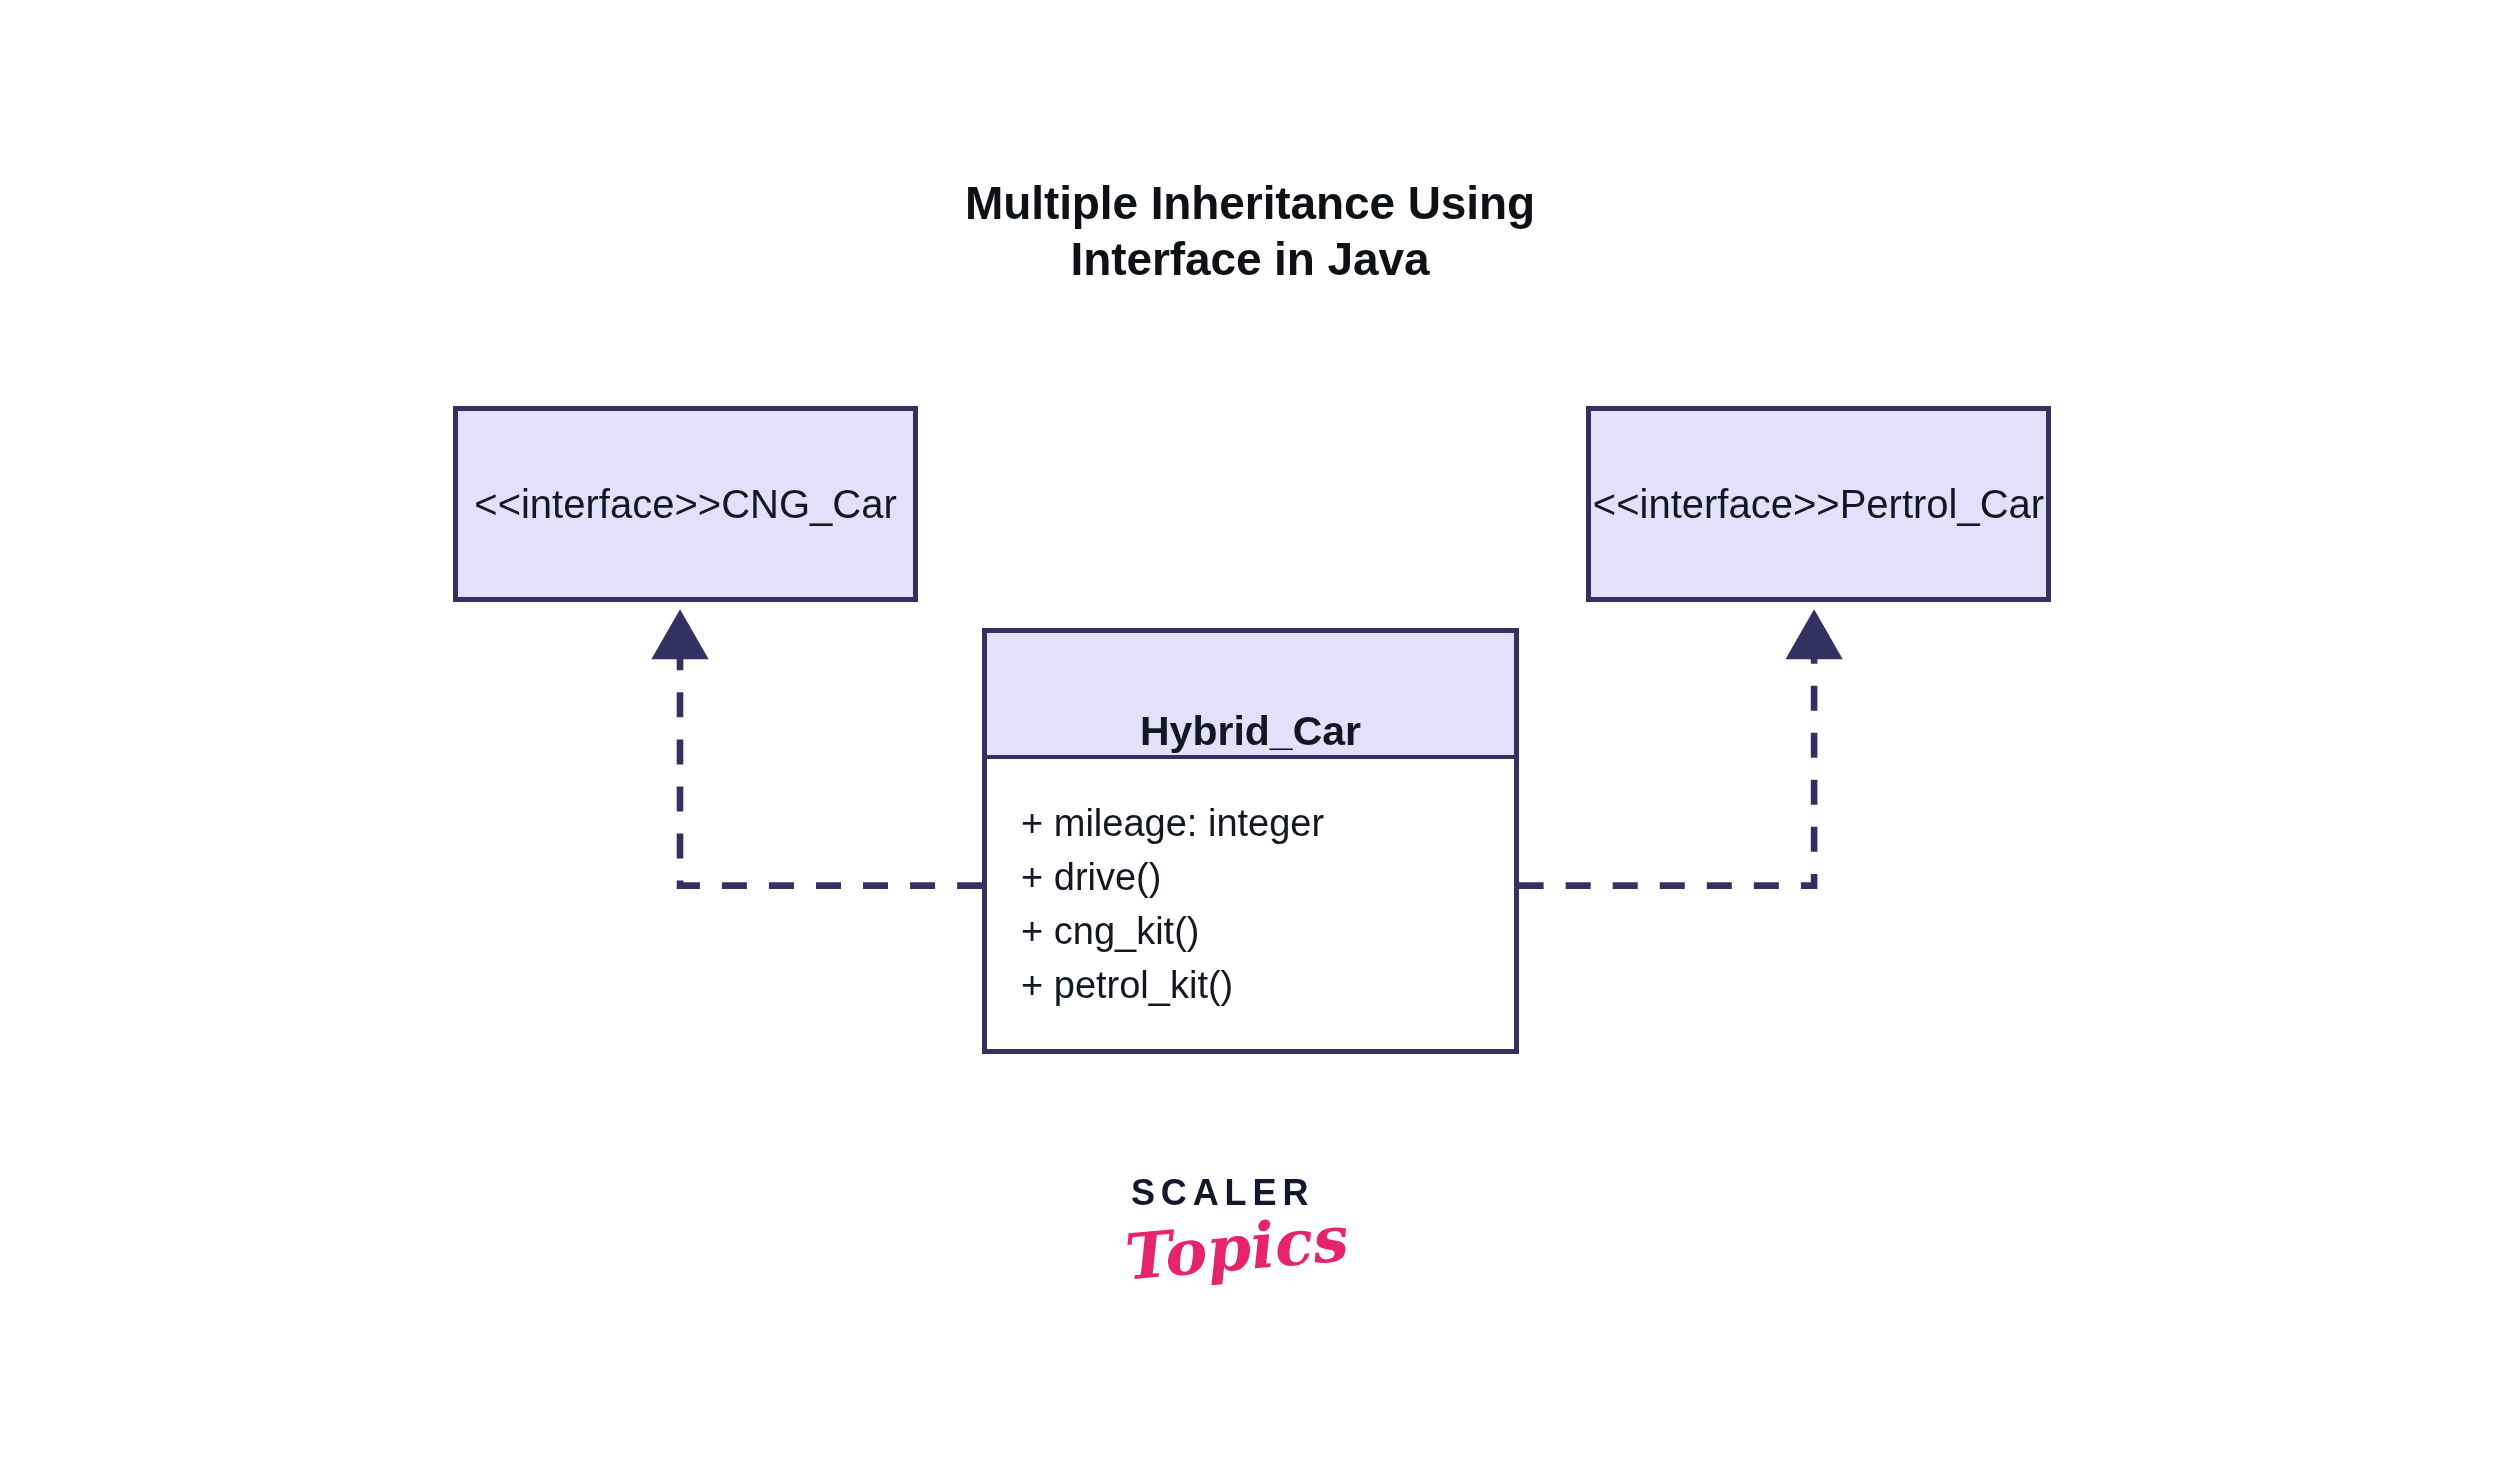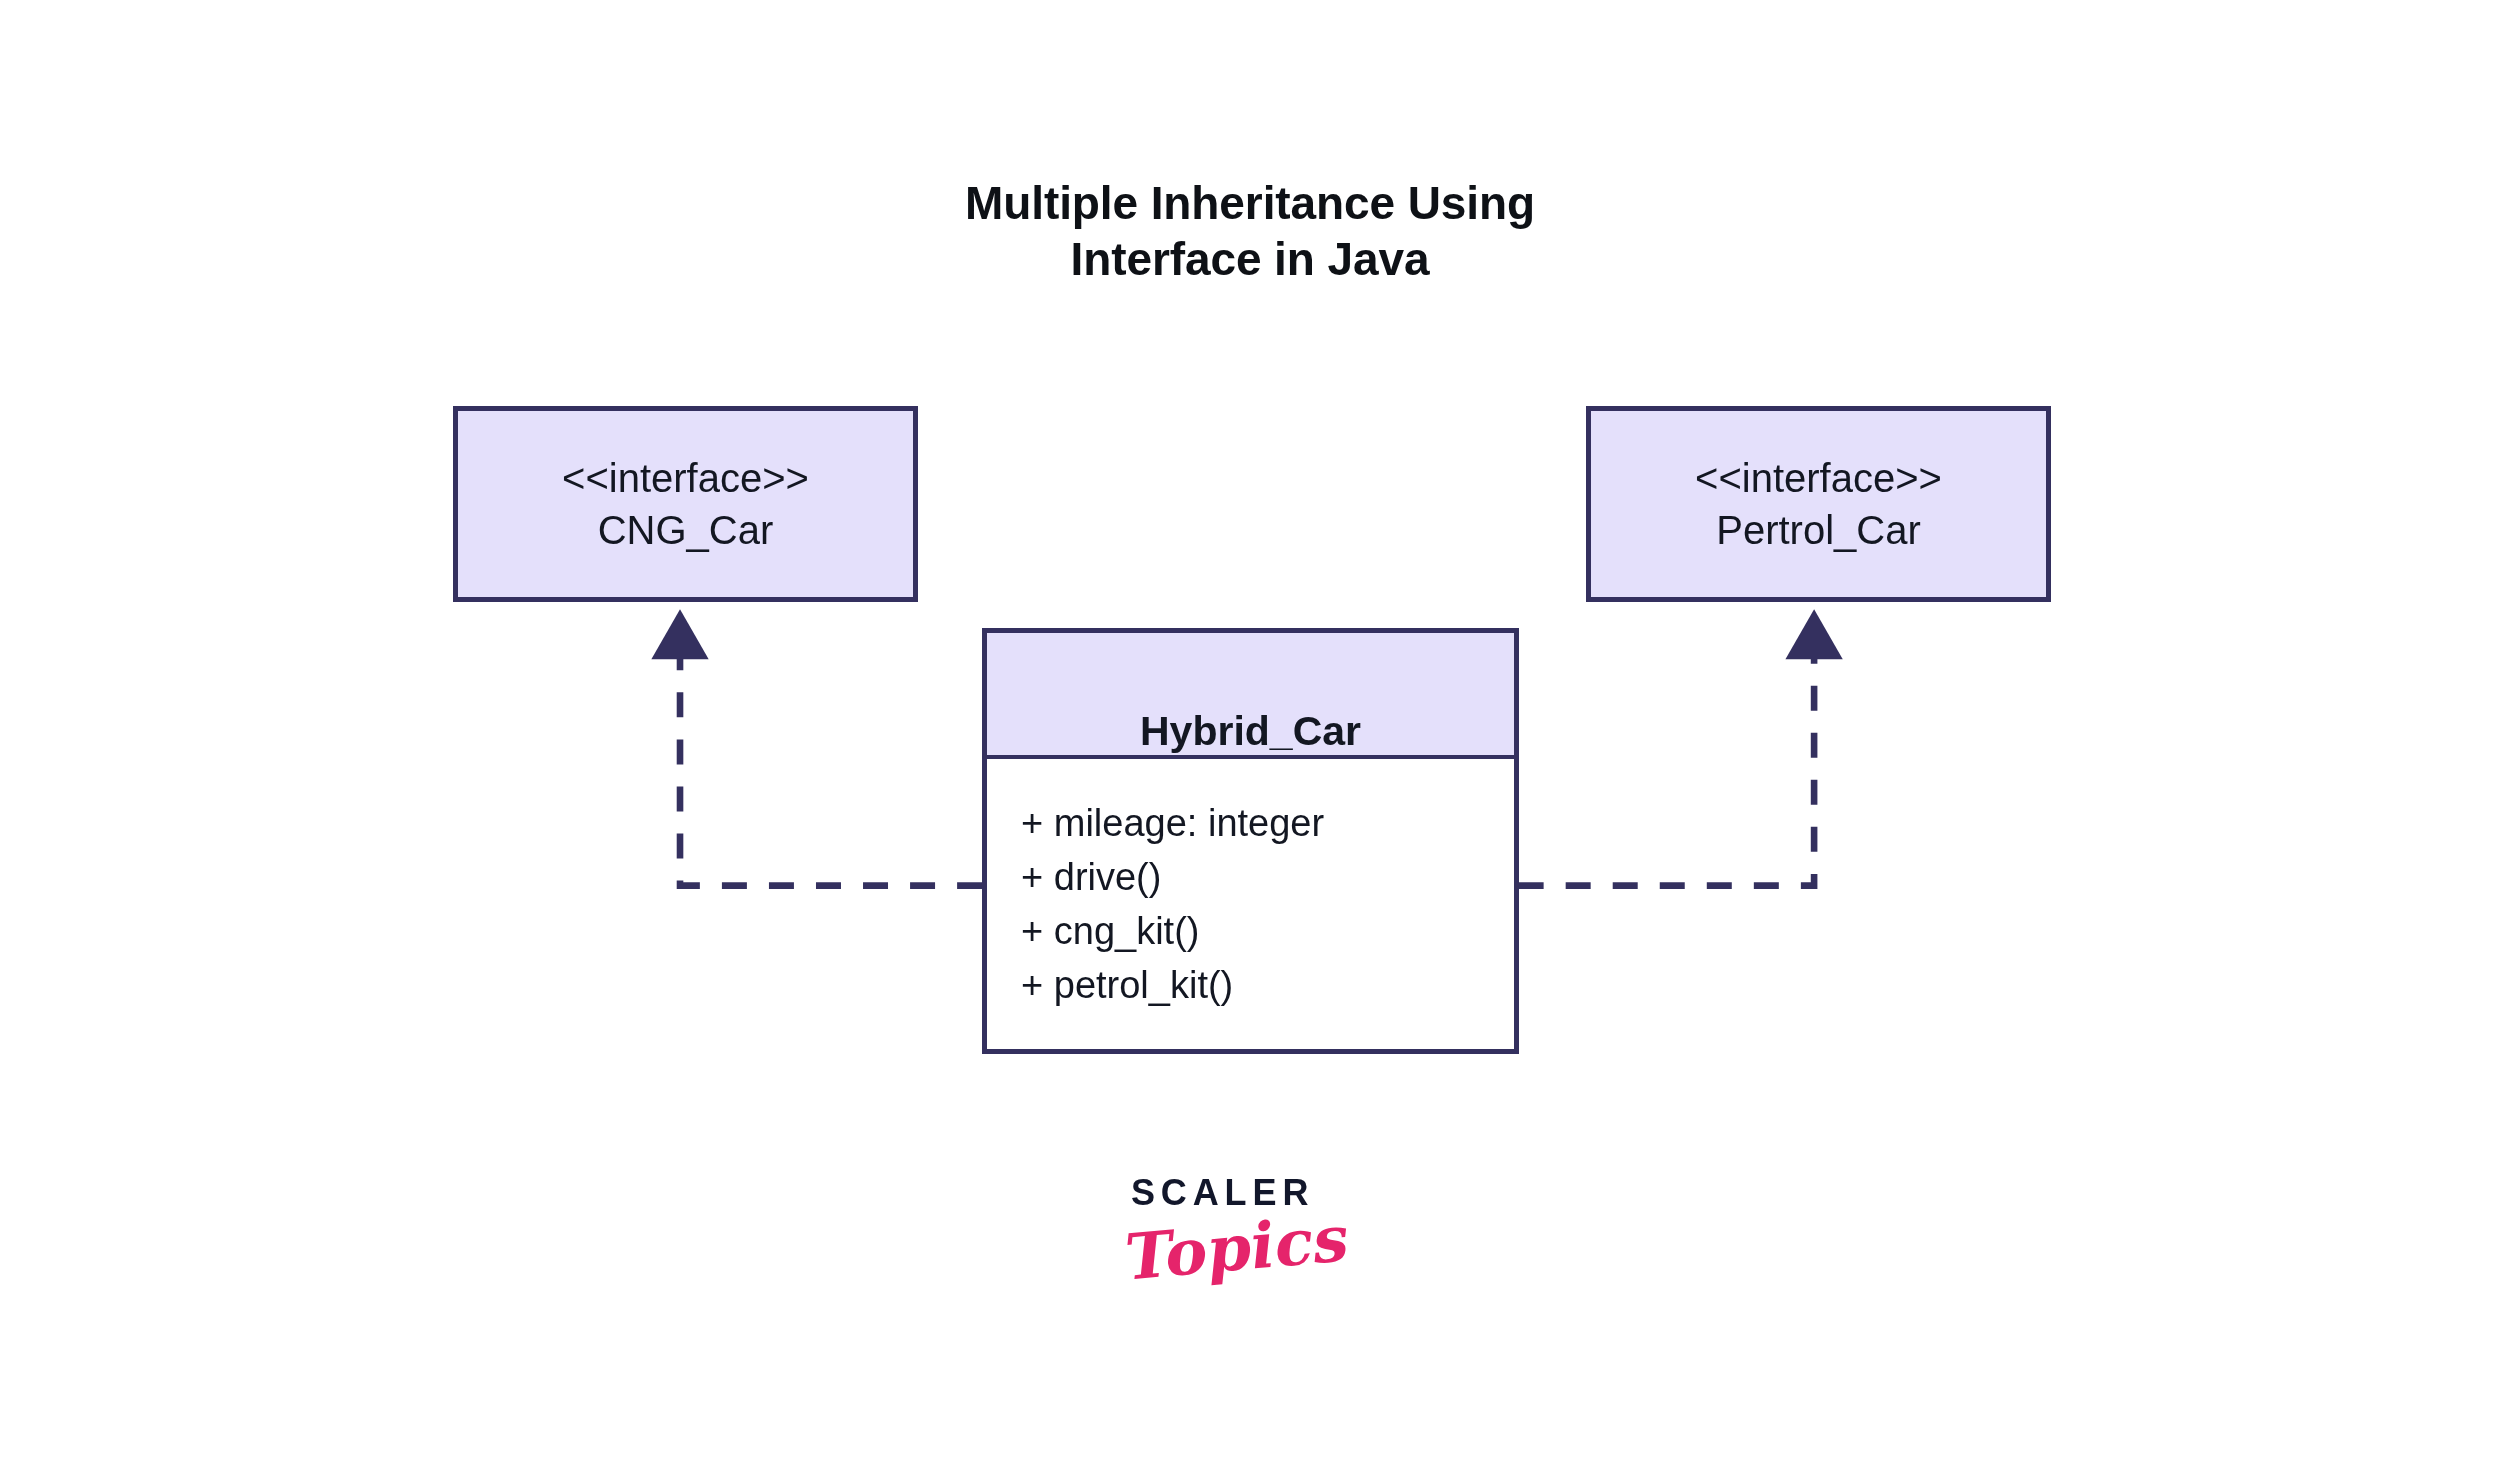--- a/index.html
+++ b/index.html
@@ -44,21 +44,21 @@
   
   .uml-box {
     position: absolute;
     box-sizing: border-box;
     border: 5.1px solid #34305f;
     background: #e4e0fb;
   }
 
   .iface-box {
     display: flex;
-    flex-direction: column;
+    flex-direction: row;
     align-items: center;
     justify-content: center;
   }
   .iface-line {
     display: block;
     font-size: 40px;
     line-height: 1.30;
     color: #131722;
     font-weight: 400;
     white-space: pre;

